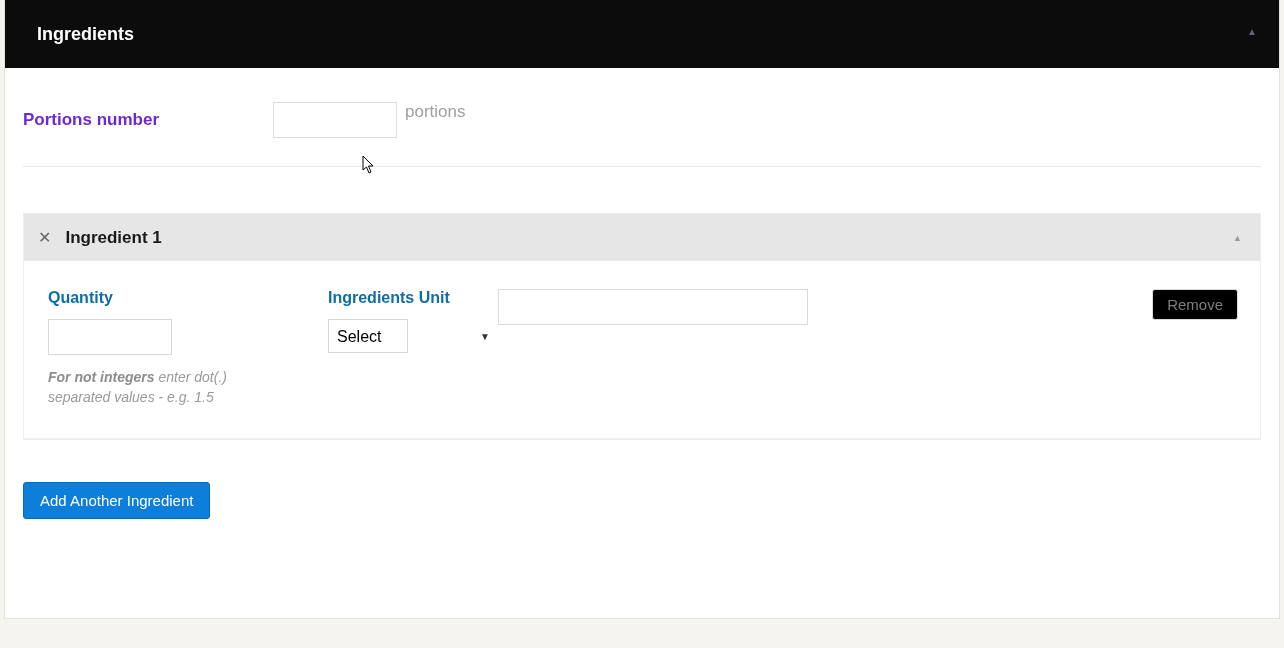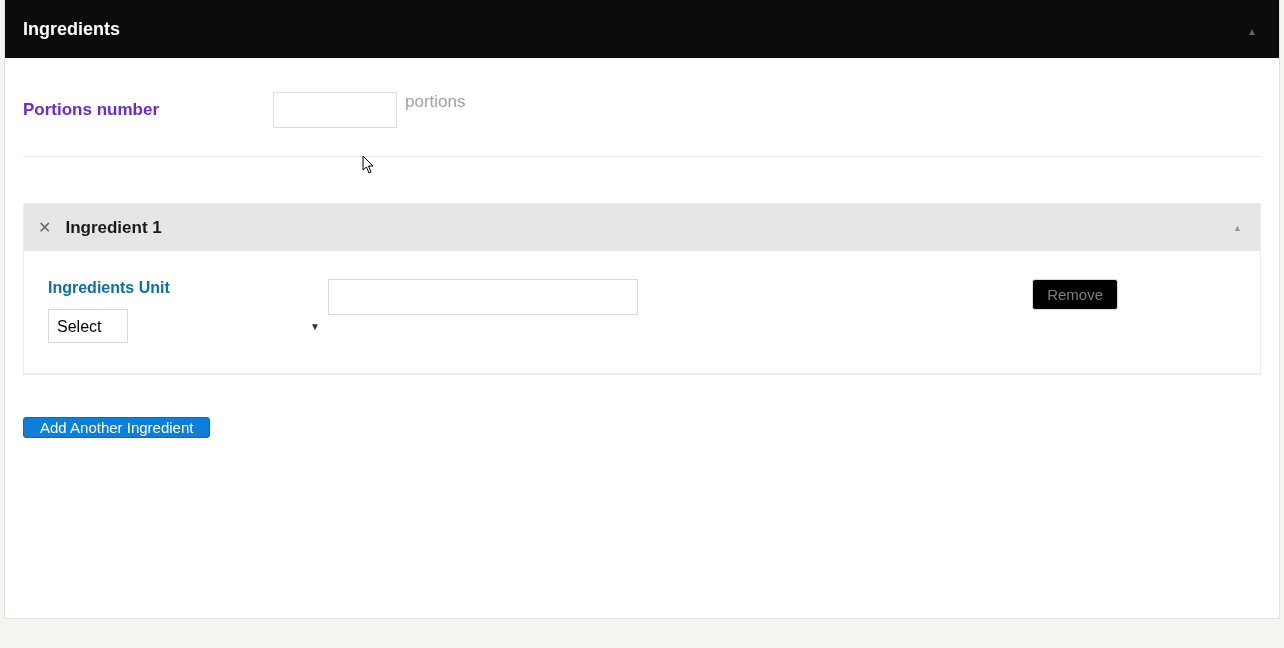--- a/index.html
+++ b/index.html
@@ -15,24 +15,24 @@
     margin: 0 4px;
     border-left: 1px solid #e2e2e2;
     border-right: 1px solid #e2e2e2;
     border-bottom: 1px solid #e2e2e2;
     height: 619px;
     position: relative;
   }
   .panel-header {
     background: #0c0c0c;
     color: #fff;
-    height: 58px;
+    height: 68px;
     display: flex;
     align-items: center;
-    padding: 0 18px;
+    padding: 0 32px;
     position: relative;
   }
   .panel-header-title {
     font-size: 18px;
     font-weight: 600;
   }
   .panel-header-tri {
     position: absolute;
     right: 22px;
     top: 26px;
@@ -175,21 +175,21 @@
     padding: 6px 14px;
     font-size: 15px;
     cursor: pointer;
   }
   .add-btn {
     margin: 42px 0 0 0;
     background: #0d7ed9;
     color: #fff;
     border: 1px solid #0a6bbd;
     border-radius: 3px;
-    padding: 1px 16px;
+    padding: 9px 16px;
     font-size: 15px;
     cursor: pointer;
   }
   .cursor-arrow {
     position: absolute;
     left: 357px;
     top: 155px;
     pointer-events: none;
   }
   .cursor-arrow svg { display:block; }
@@ -217,20 +217,27 @@
     <div class="ingredient-block">
 
       <div class="ingredient-header">
         <span class="x-icon">✕</span>
         <span class="ingredient-header-title">Ingredient 1</span>
         <span class="ingredient-header-tri">▲</span>
       </div>
 
       <div class="ingredient-body">
 
+        <div class="col">
+          <div class="field-label">Quantity</div>
+          <input class="qty-input" type="text" value="" style="">
+          <div class="hint">
+            <strong>For not integers</strong><span> enter dot(.) separated values - e.g. 1.5</span>
+          </div>
+        </div>
 
         <div class="col">
           <div class="field-label">Ingredients Unit</div>
           <div class="select-wrap">
             <select class="unit-select">
               <option>Select</option>
             </select>
             <span class="select-caret">▼</span>
           </div>
         </div>

